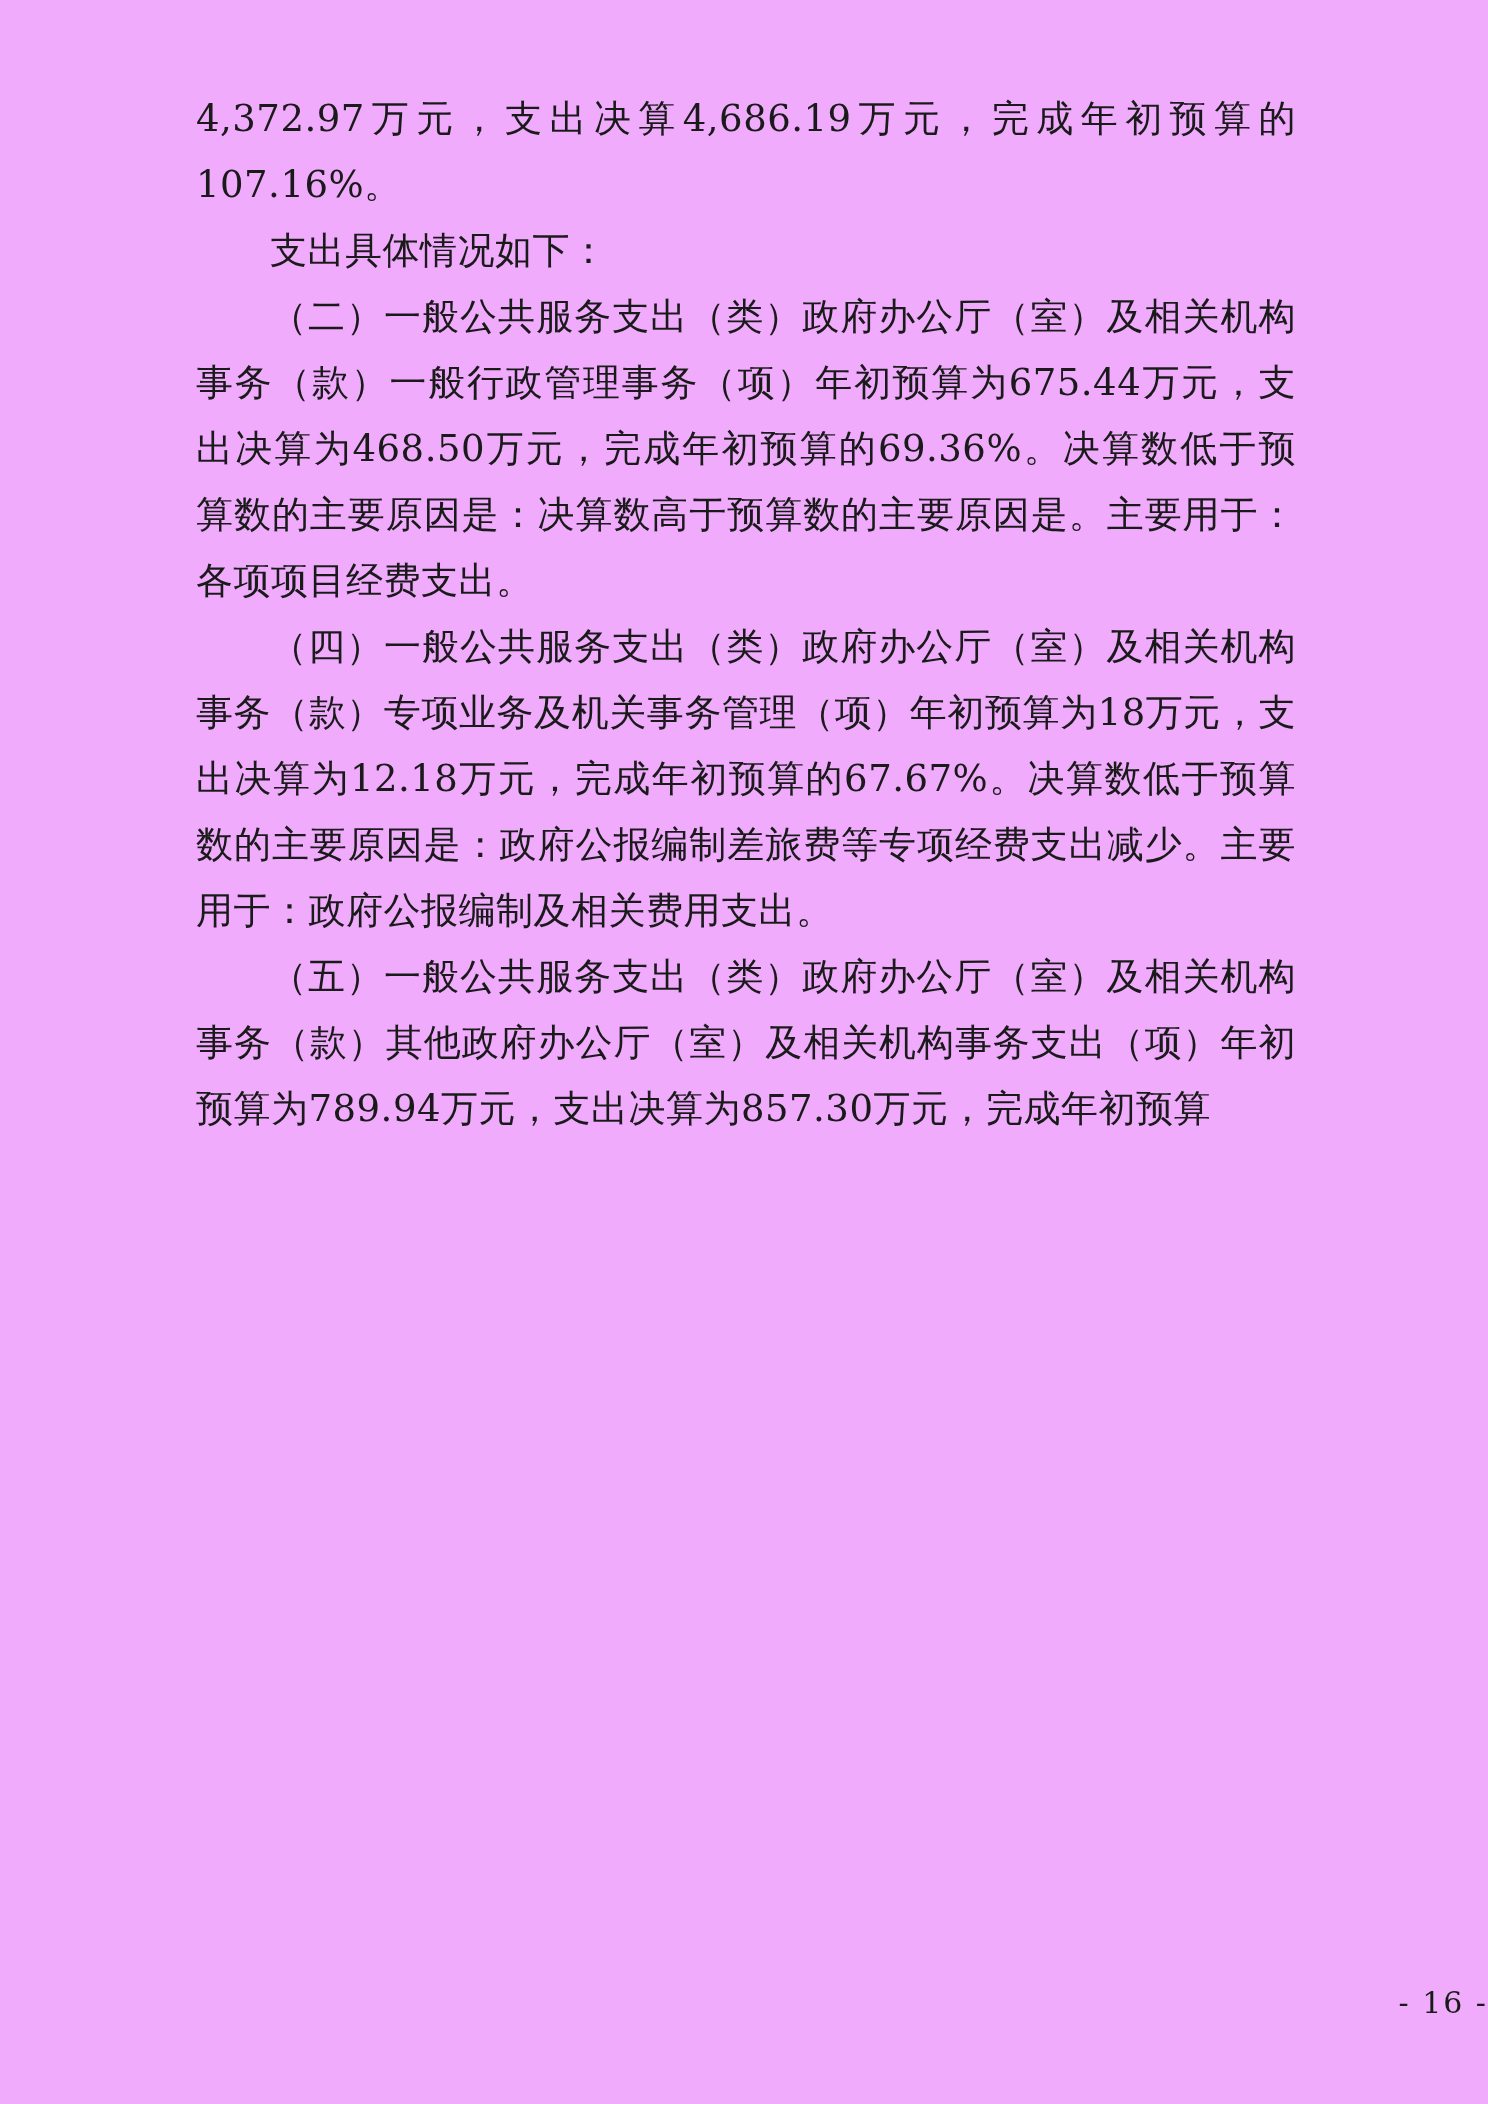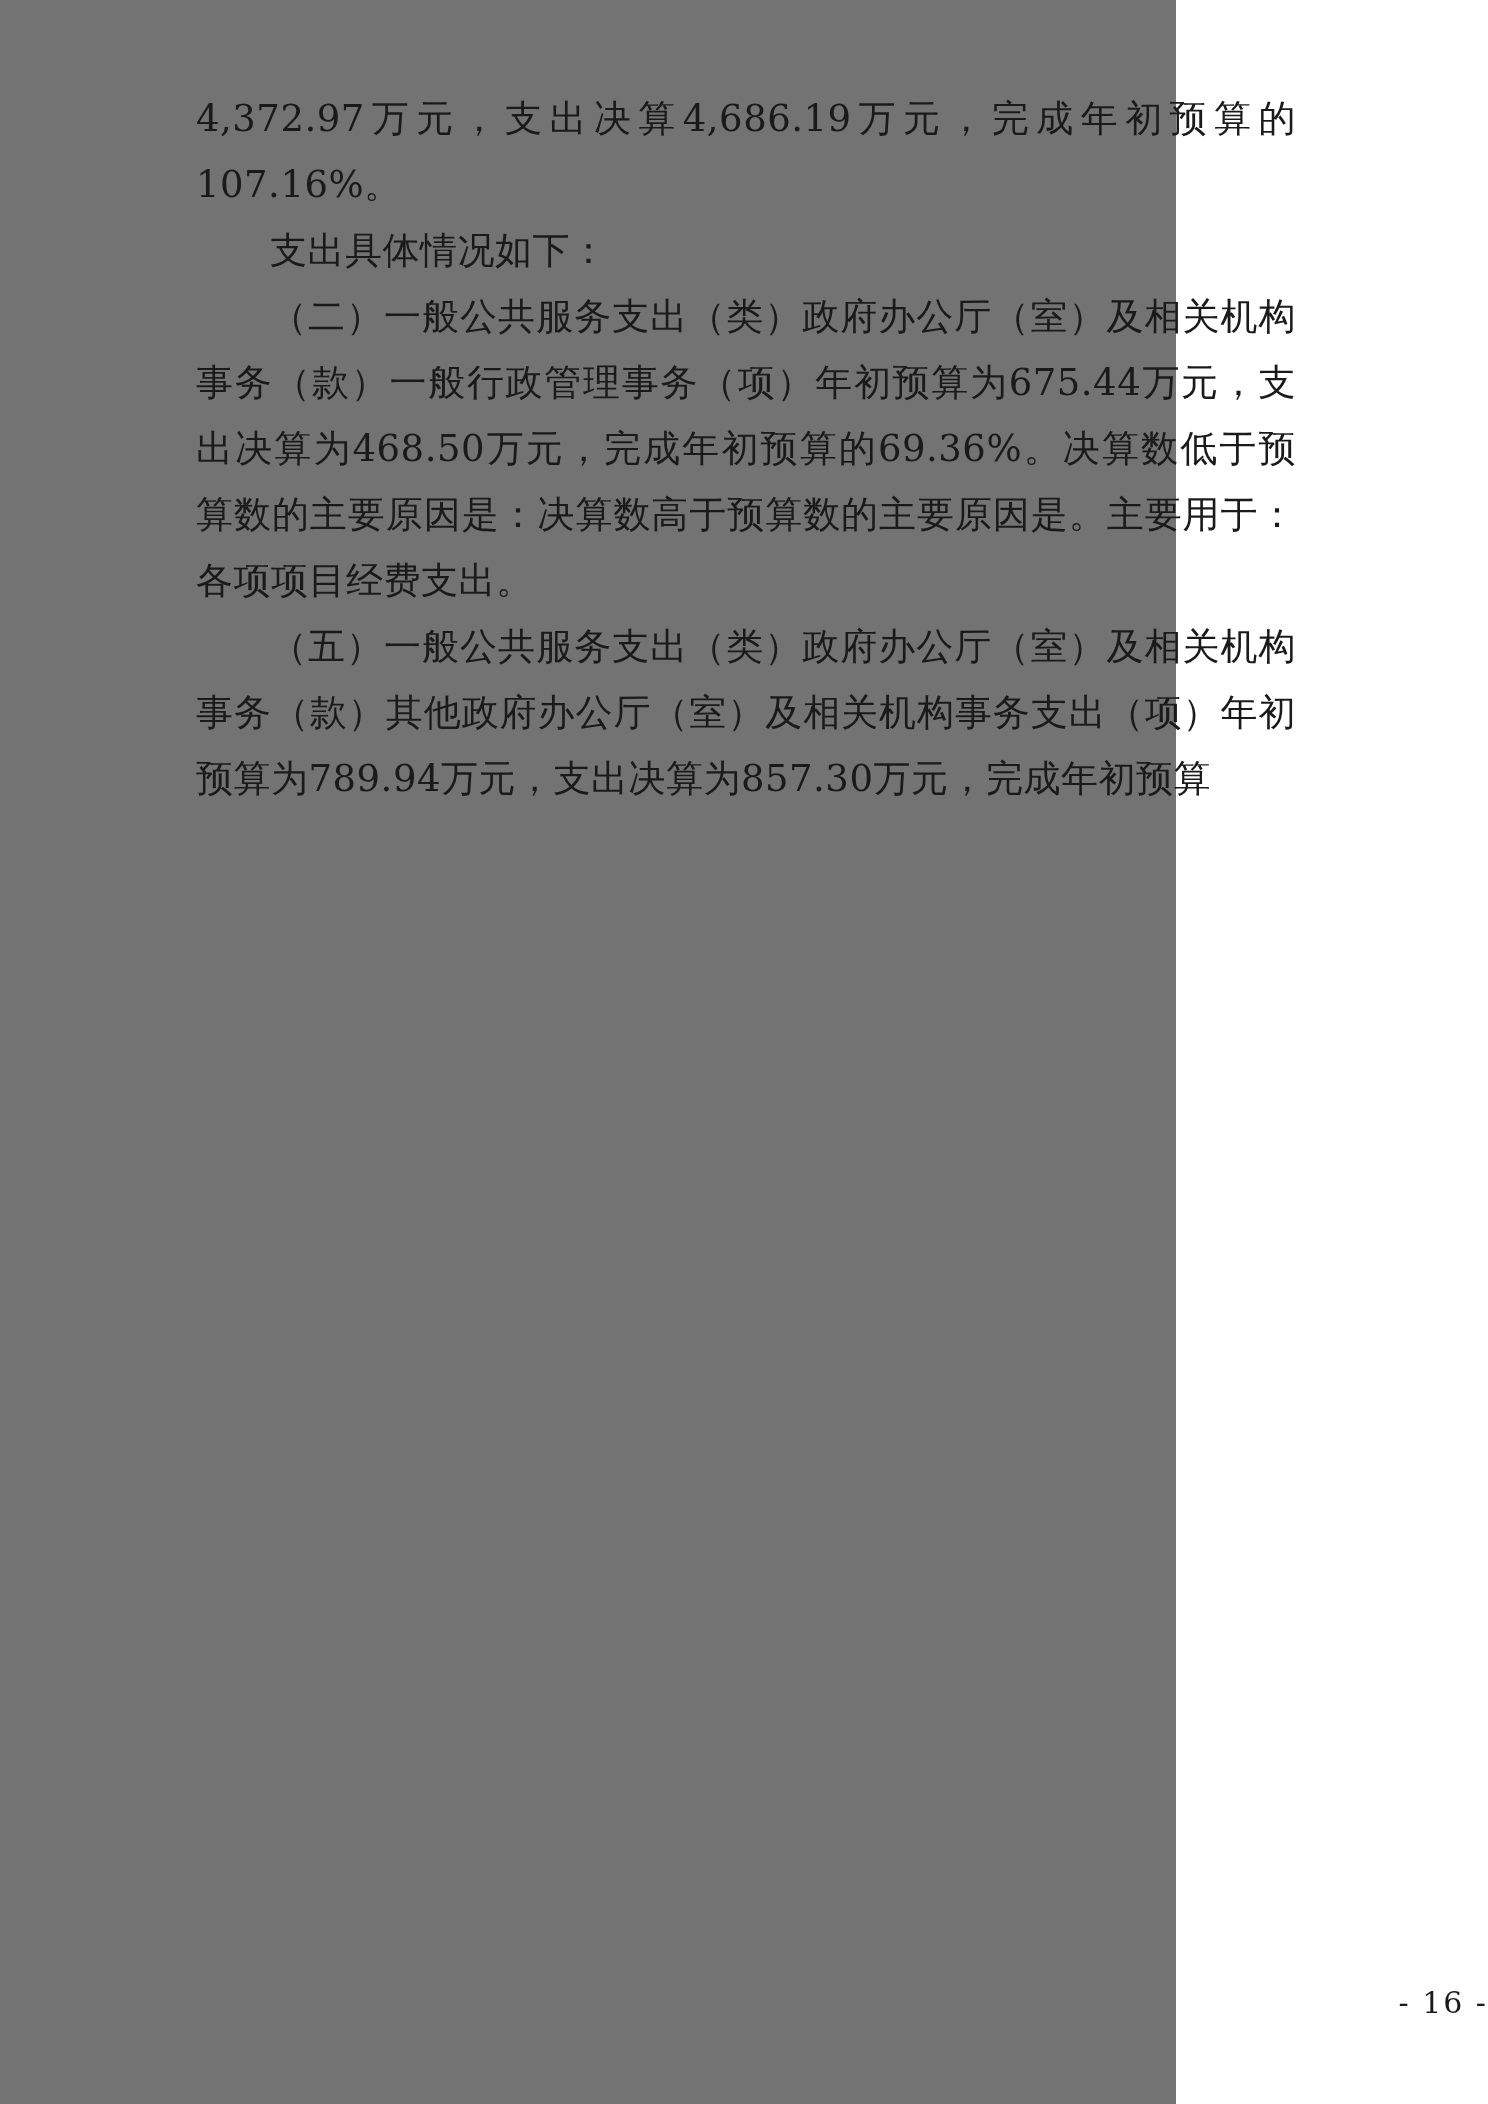--- a/index.html
+++ b/index.html
@@ -12,23 +12,23 @@
     height: 2104px;
     font-family: "DejaVu Serif", serif;
     color: #000000;
     position: relative;
     overflow: hidden;
   }
   .page {
     position: absolute;
     top: 0;
     left: 0;
-    width: 1176px;
+    width: 1488px;
     height: 2104px;
-    background: #737373;
+    background: #f0abfc;
   }
   .content {
     position: absolute;
     left: 196px;
     top: 86px;
     width: 1100px;
   }
   .para {
     font-size: 37px;
     line-height: 66px;
@@ -56,16 +56,17 @@
   }
 </style>
 </head>
 <body>
 
 <div class="page">
   <div class="content">
     <p class="para">4,372.97万元，支出决算4,686.19万元，完成年初预算的107.16%。</p>
     <p class="para indent">支出具体情况如下：</p>
     <p class="para indent">（二）一般公共服务支出（类）政府办公厅（室）及相关机构事务（款）一般行政管理事务（项）年初预算为675.44万元，支出决算为468.50万元，完成年初预算的69.36%。决算数低于预算数的主要原因是：决算数高于预算数的主要原因是。主要用于：各项项目经费支出。</p>
+    <p class="para indent">（四）一般公共服务支出（类）政府办公厅（室）及相关机构事务（款）专项业务及机关事务管理（项）年初预算为18万元，支出决算为12.18万元，完成年初预算的67.67%。决算数低于预算数的主要原因是：政府公报编制差旅费等专项经费支出减少。主要用于：政府公报编制及相关费用支出。</p>
     <p class="para indent">（五）一般公共服务支出（类）政府办公厅（室）及相关机构事务（款）其他政府办公厅（室）及相关机构事务支出（项）年初预算为789.94万元，支出决算为857.30万元，完成年初预算</p>
   </div>
   <div class="footer">- 16 -</div>
 </div>
 
 </body></html>

